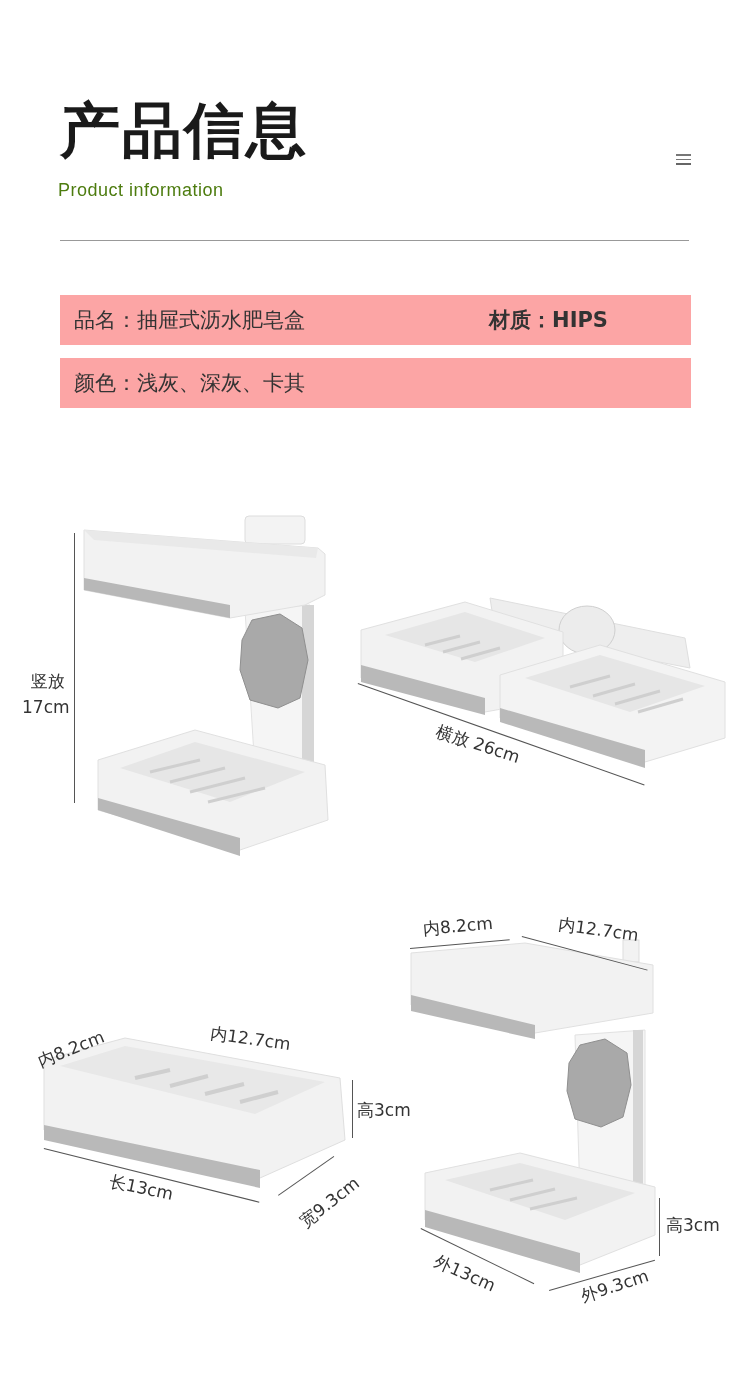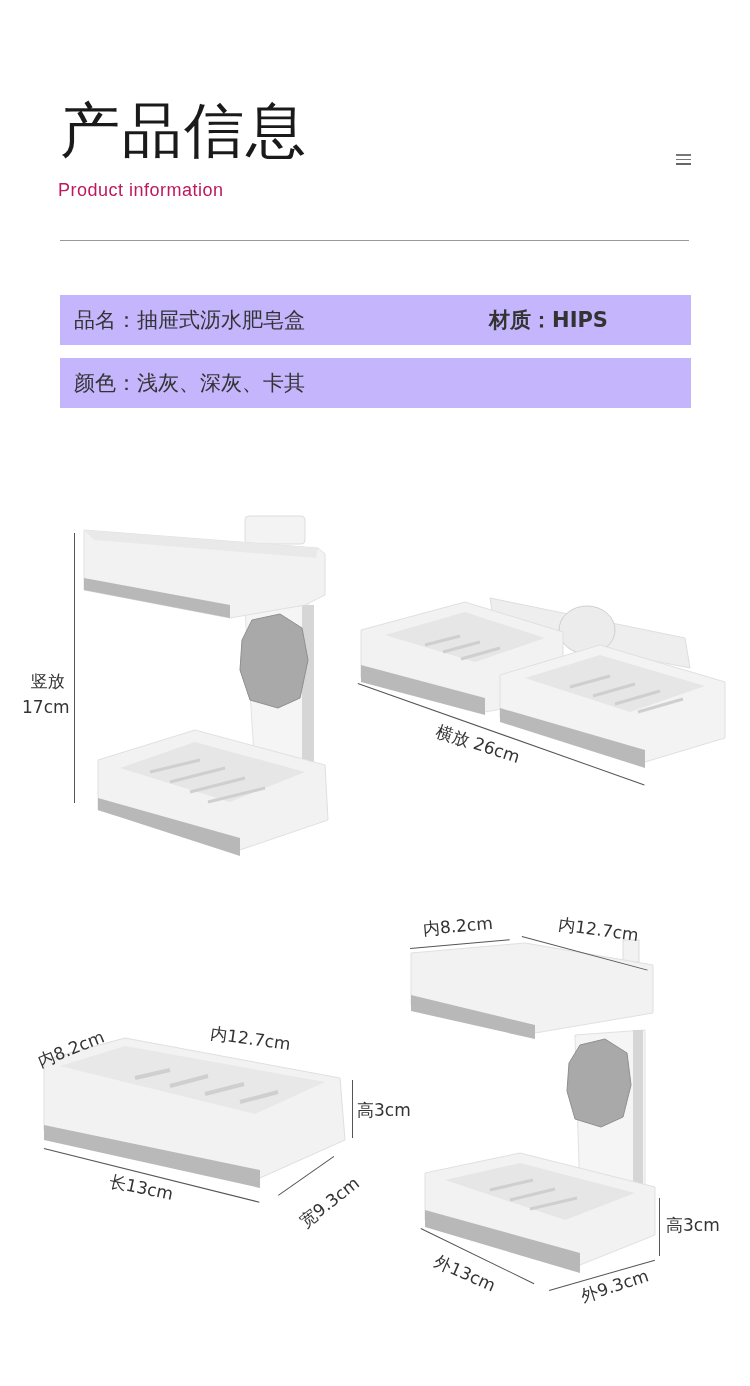--- a/index.html
+++ b/index.html
@@ -1,36 +1,36 @@
 <!DOCTYPE html>
 <html><head>
 <meta charset="utf-8">
 <style>
   * { box-sizing: border-box; margin: 0; padding: 0; }
   html, body { width: 750px; height: 1386px; background: #ffffff; overflow: hidden; }
   body { position: relative; font-family: "DejaVu Sans", "Liberation Sans", sans-serif; color: #333; }
 
   .title-zh {
     position: absolute; left: 60px; top: 100px;
-    font-size: 60px; font-weight: 400; color: #1a1a1a; letter-spacing: 2px; line-height: 1;
+    font-size: 60px; font-weight: 700; color: #1a1a1a; letter-spacing: 2px; line-height: 1;
   }
   .title-en {
     position: absolute; left: 58px; top: 180px;
     font-family: "Liberation Sans", sans-serif;
-    font-size: 18px; color: #be185d; letter-spacing: 0.5px;
+    font-size: 18px; color: #4d7c0f; letter-spacing: 0.5px;
   }
   .menu-icon { position: absolute; left: 676px; top: 154px; width: 15px; height: 12px; cursor: pointer; }
   .menu-icon span { display: block; height: 1.5px; background: #777; margin-bottom: 3px; }
   .menu-icon span:last-child { height: 2px; background: #666; }
 
   .divider { position: absolute; left: 60px; top: 240px; width: 629px; height: 1px; background: #999; }
 
   .info-row {
     position: absolute; left: 60px; width: 631px; height: 50px;
-    background: #c4b5fd; display: flex; align-items: center; justify-content: space-between;
+    background: #fca5a5; display: flex; align-items: center; justify-content: space-between;
     padding: 0 13px 0 14px; font-size: 21px; color: #333;
   }
   .info-row.r1 { top: 295px; }
   .info-row.r2 { top: 358px; align-items: center; }
   .info-row .right { margin-right: 0; font-weight: bold; }
   .info-row.r1 .right { margin-right: 70px; }
 
   .dim-label { position: absolute; font-size: 17px; color: #333; white-space: nowrap; font-family: "DejaVu Sans", sans-serif; }
   .dim-line { position: absolute; background: #555; transform-origin: 0 0; height: 1px; }
   .vline { position: absolute; width: 1px; background: #555; }

